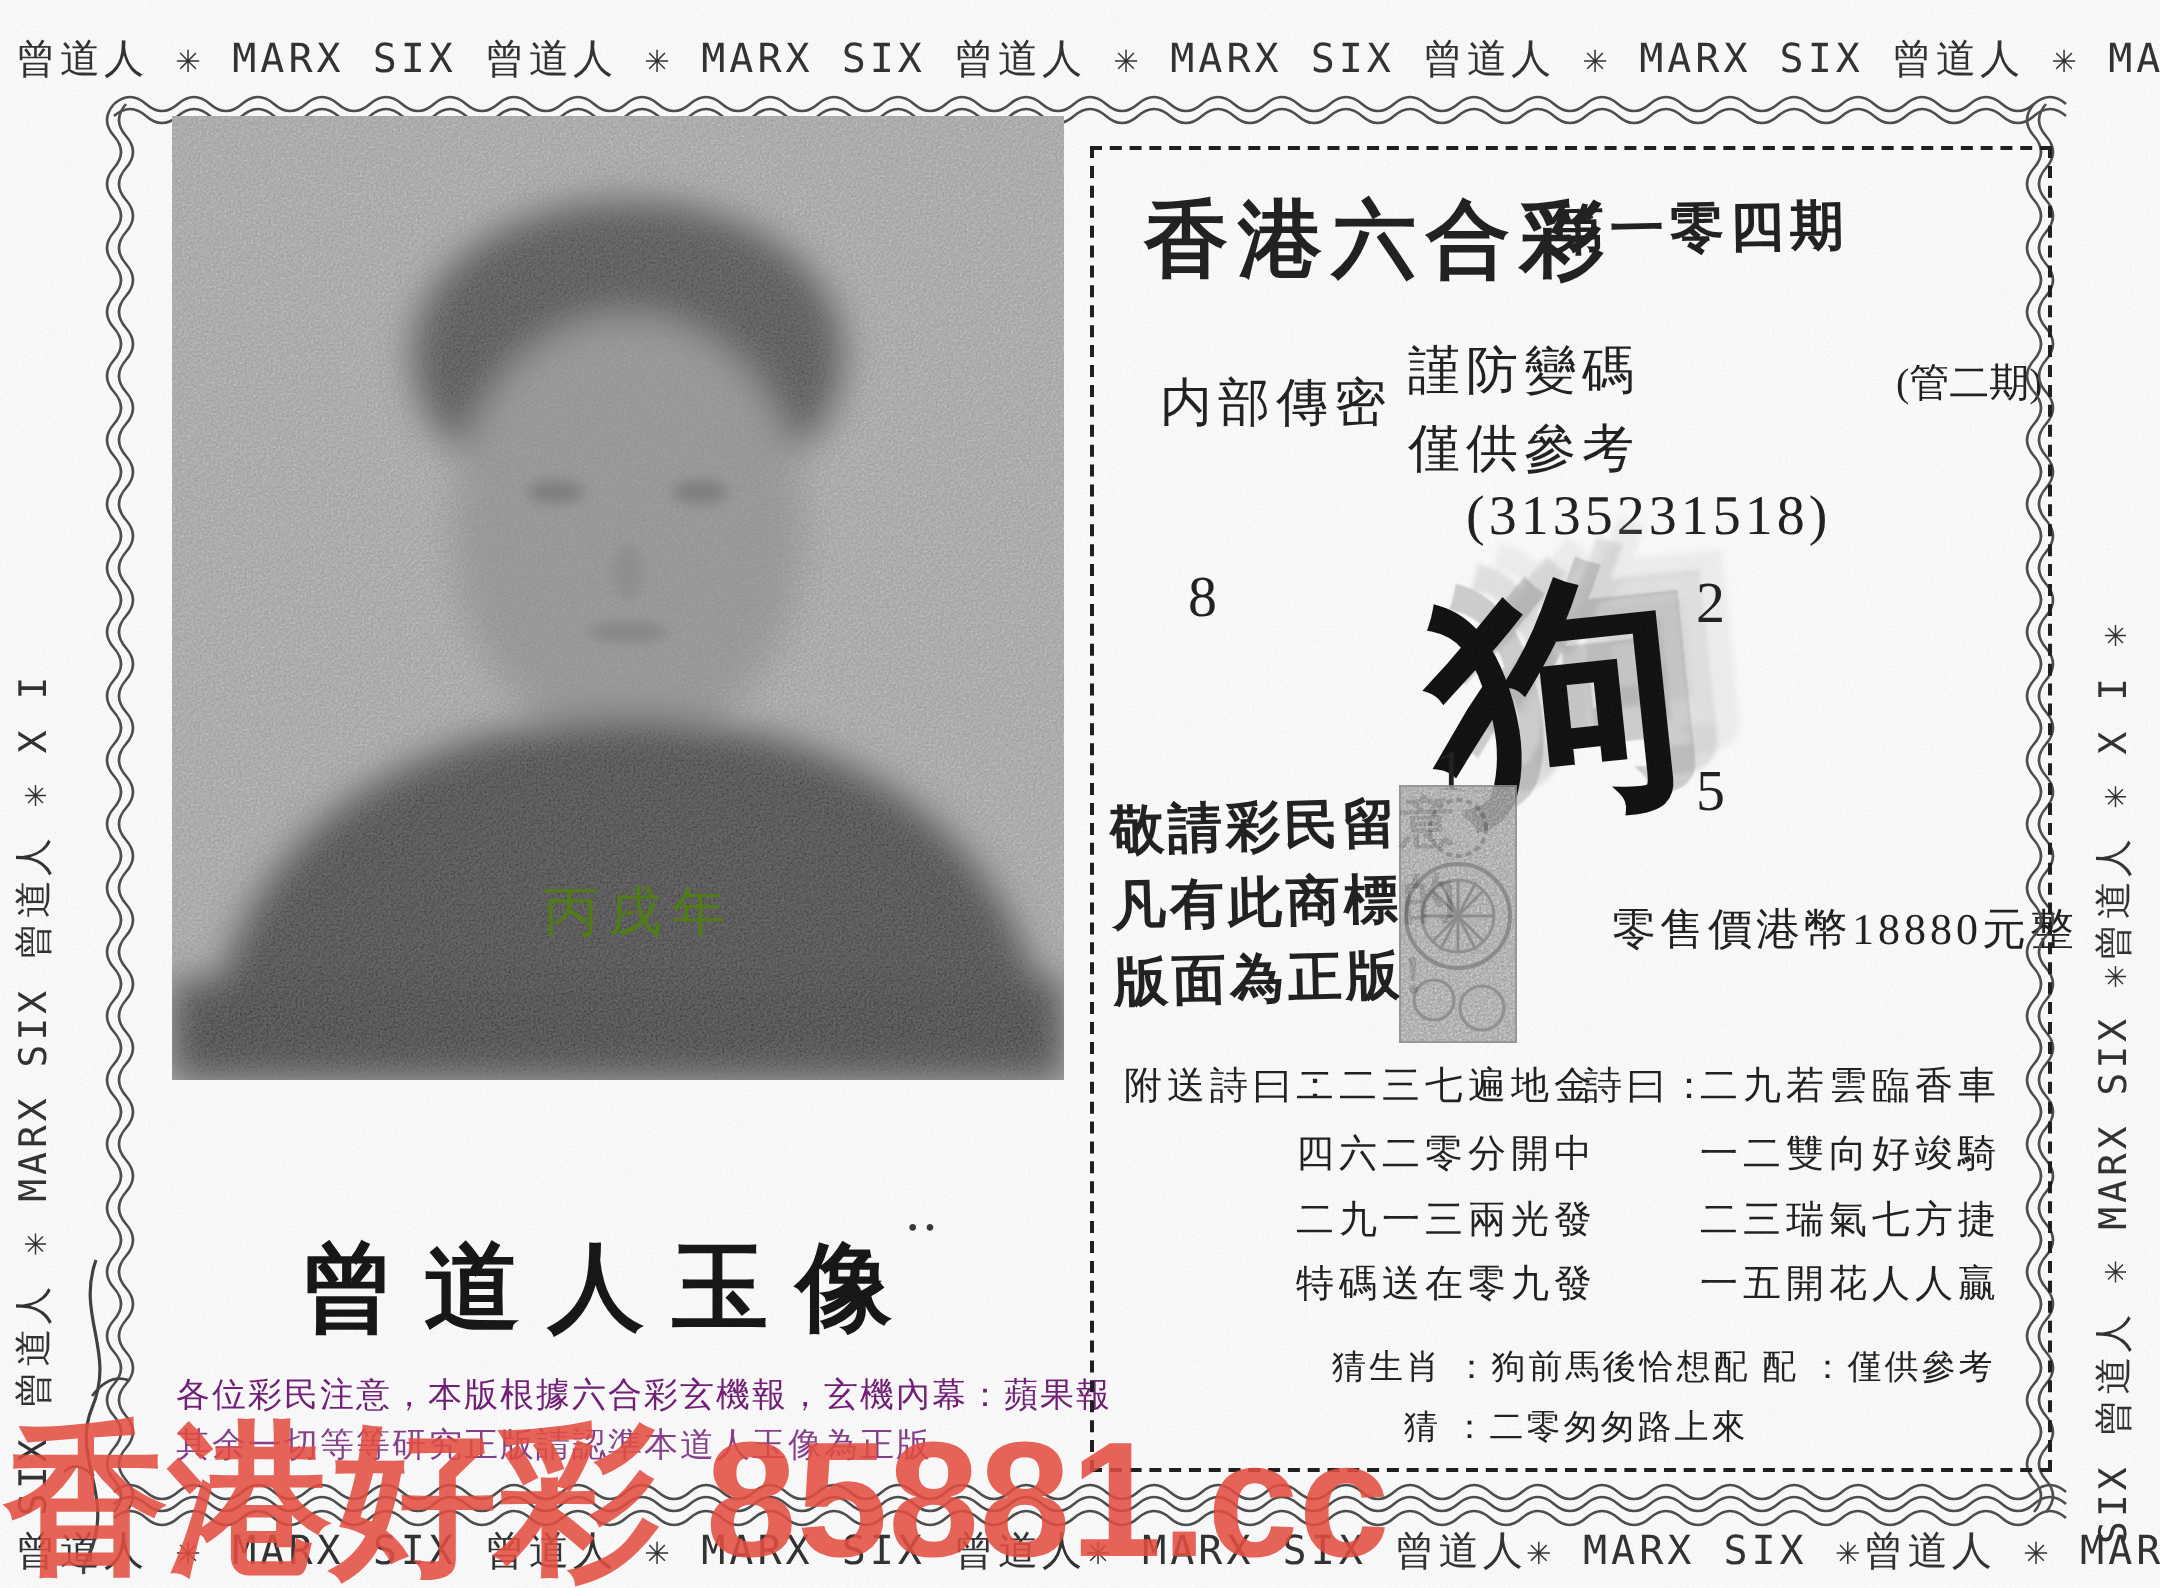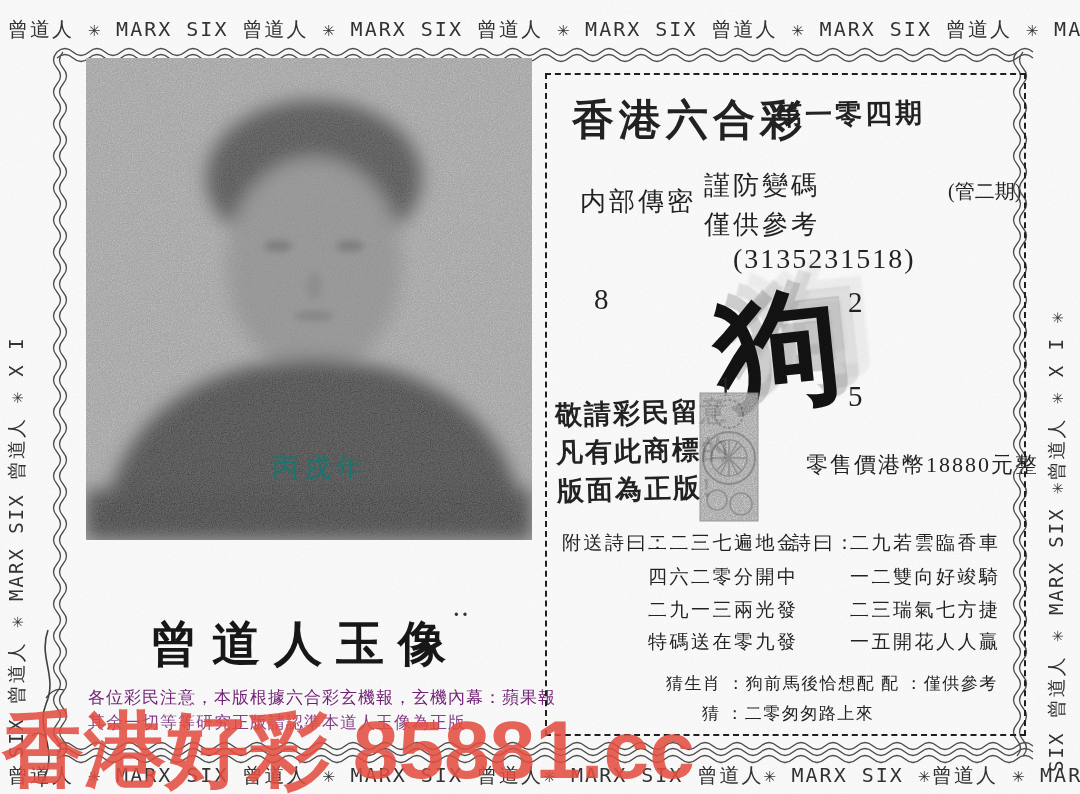--- a/index.html
+++ b/index.html
@@ -5,21 +5,21 @@
   html,body{margin:0;padding:0;background:#ffffff;}
   .page{position:relative;width:1080px;height:794px;background:#fefefe;overflow:hidden;
         font-family:"Liberation Serif","DejaVu Serif",serif;color:#1c1c1c;}
   .abs{position:absolute;white-space:nowrap;}
   
   .strip{font-family:"DejaVu Sans Mono","Liberation Mono",monospace;font-size:20px;
          letter-spacing:2px;color:#2e2e2e;z-index:5;}
   .v-strip{transform:rotate(-90deg);transform-origin:left top;}
   
   .photo{left:86px;top:58px;width:446px;height:482px;z-index:8;}
-  .year-cap{left:272px;top:450px;font-size:27px;letter-spacing:5px;color:#0f766e;z-index:9;font-family:Liberation Serif, serif;}
+  .year-cap{left:272px;top:438px;font-size:27px;letter-spacing:5px;color:#4d7c0f;z-index:9;font-family:Liberation Serif, serif;}
   .portrait-cap{left:150px;top:568px;font-size:48px;font-weight:bold;letter-spacing:14px;color:#111;margin-top:44px;}
   .cap-dots{left:452px;top:592px;font-size:26px;letter-spacing:4px;color:#333;}
   .notice{font-size:17px;letter-spacing:1px;color:#701a75;}
   
   .box{left:545px;top:73px;width:477px;height:659px;border:2px dashed #1a1a1a;z-index:6;}
   .title{left:572px;top:92px;font-size:42px;font-weight:bold;letter-spacing:5px;}
   .issue{left:775px;top:96px;font-size:27px;font-weight:bold;letter-spacing:3px;transform:rotate(-1deg);}
   .row{font-size:26px;letter-spacing:3px;}
   .note{left:948px;top:178px;font-size:20px;}
   .code{left:733px;top:243px;font-size:28px;font-family:"Liberation Serif","DejaVu Serif",serif;letter-spacing:2px;}

